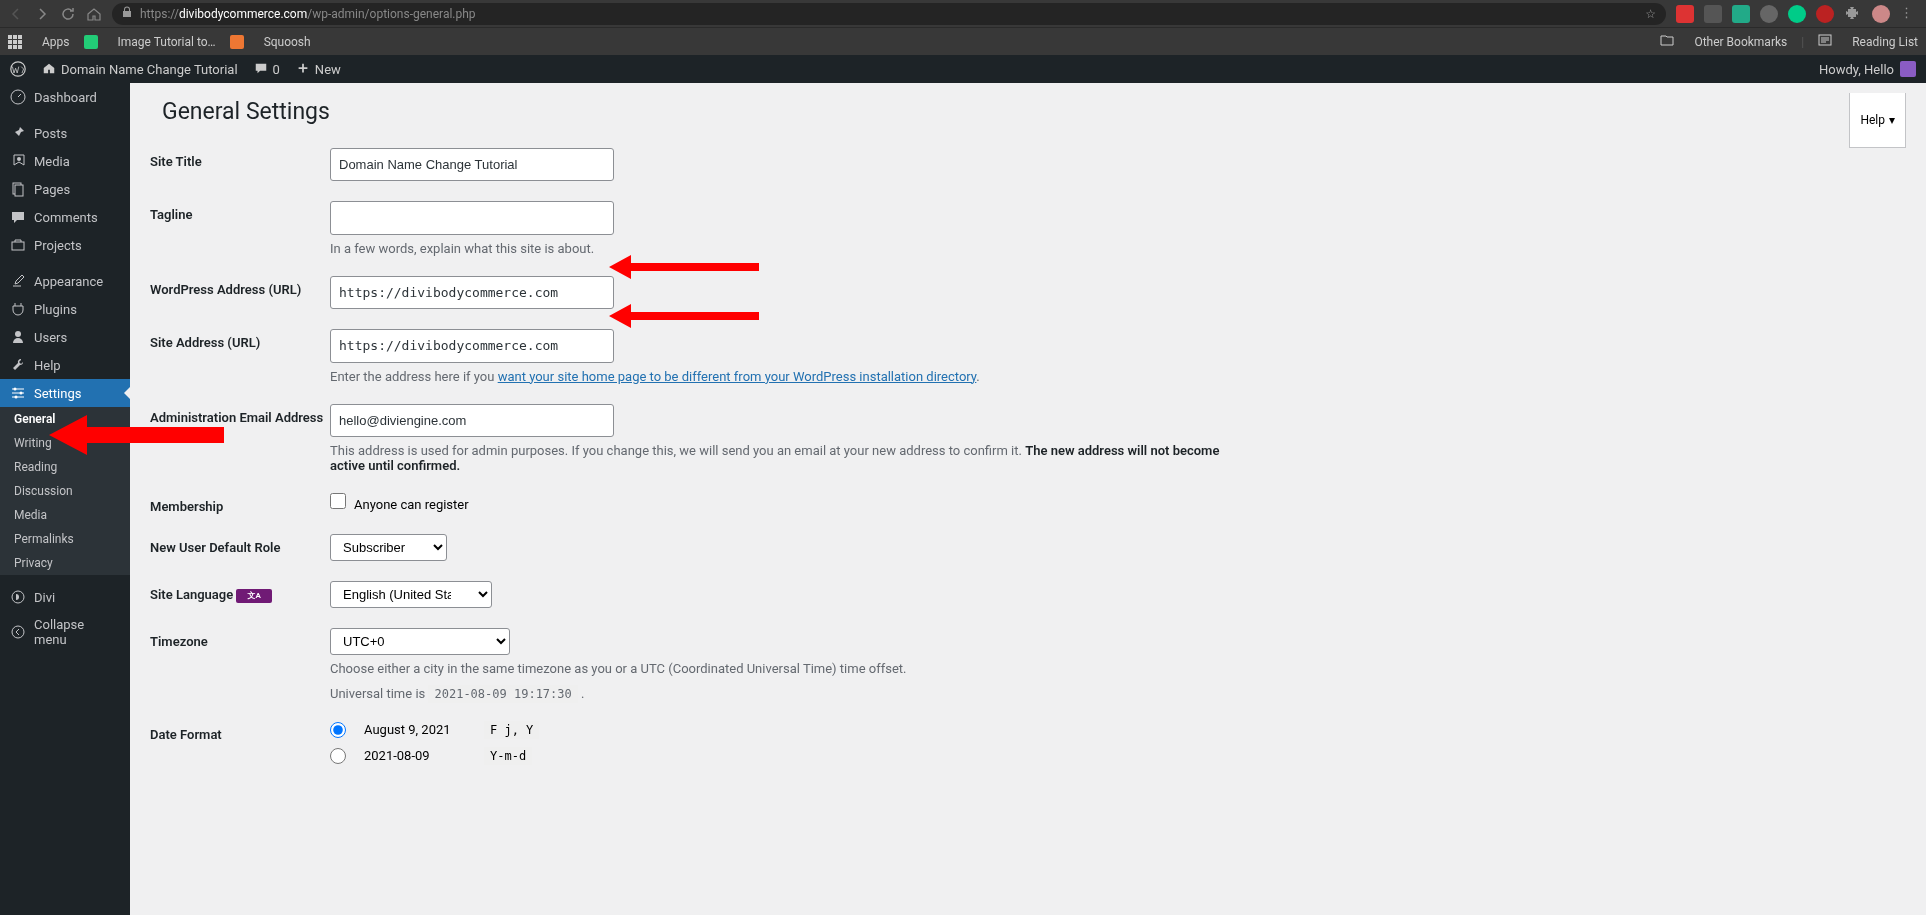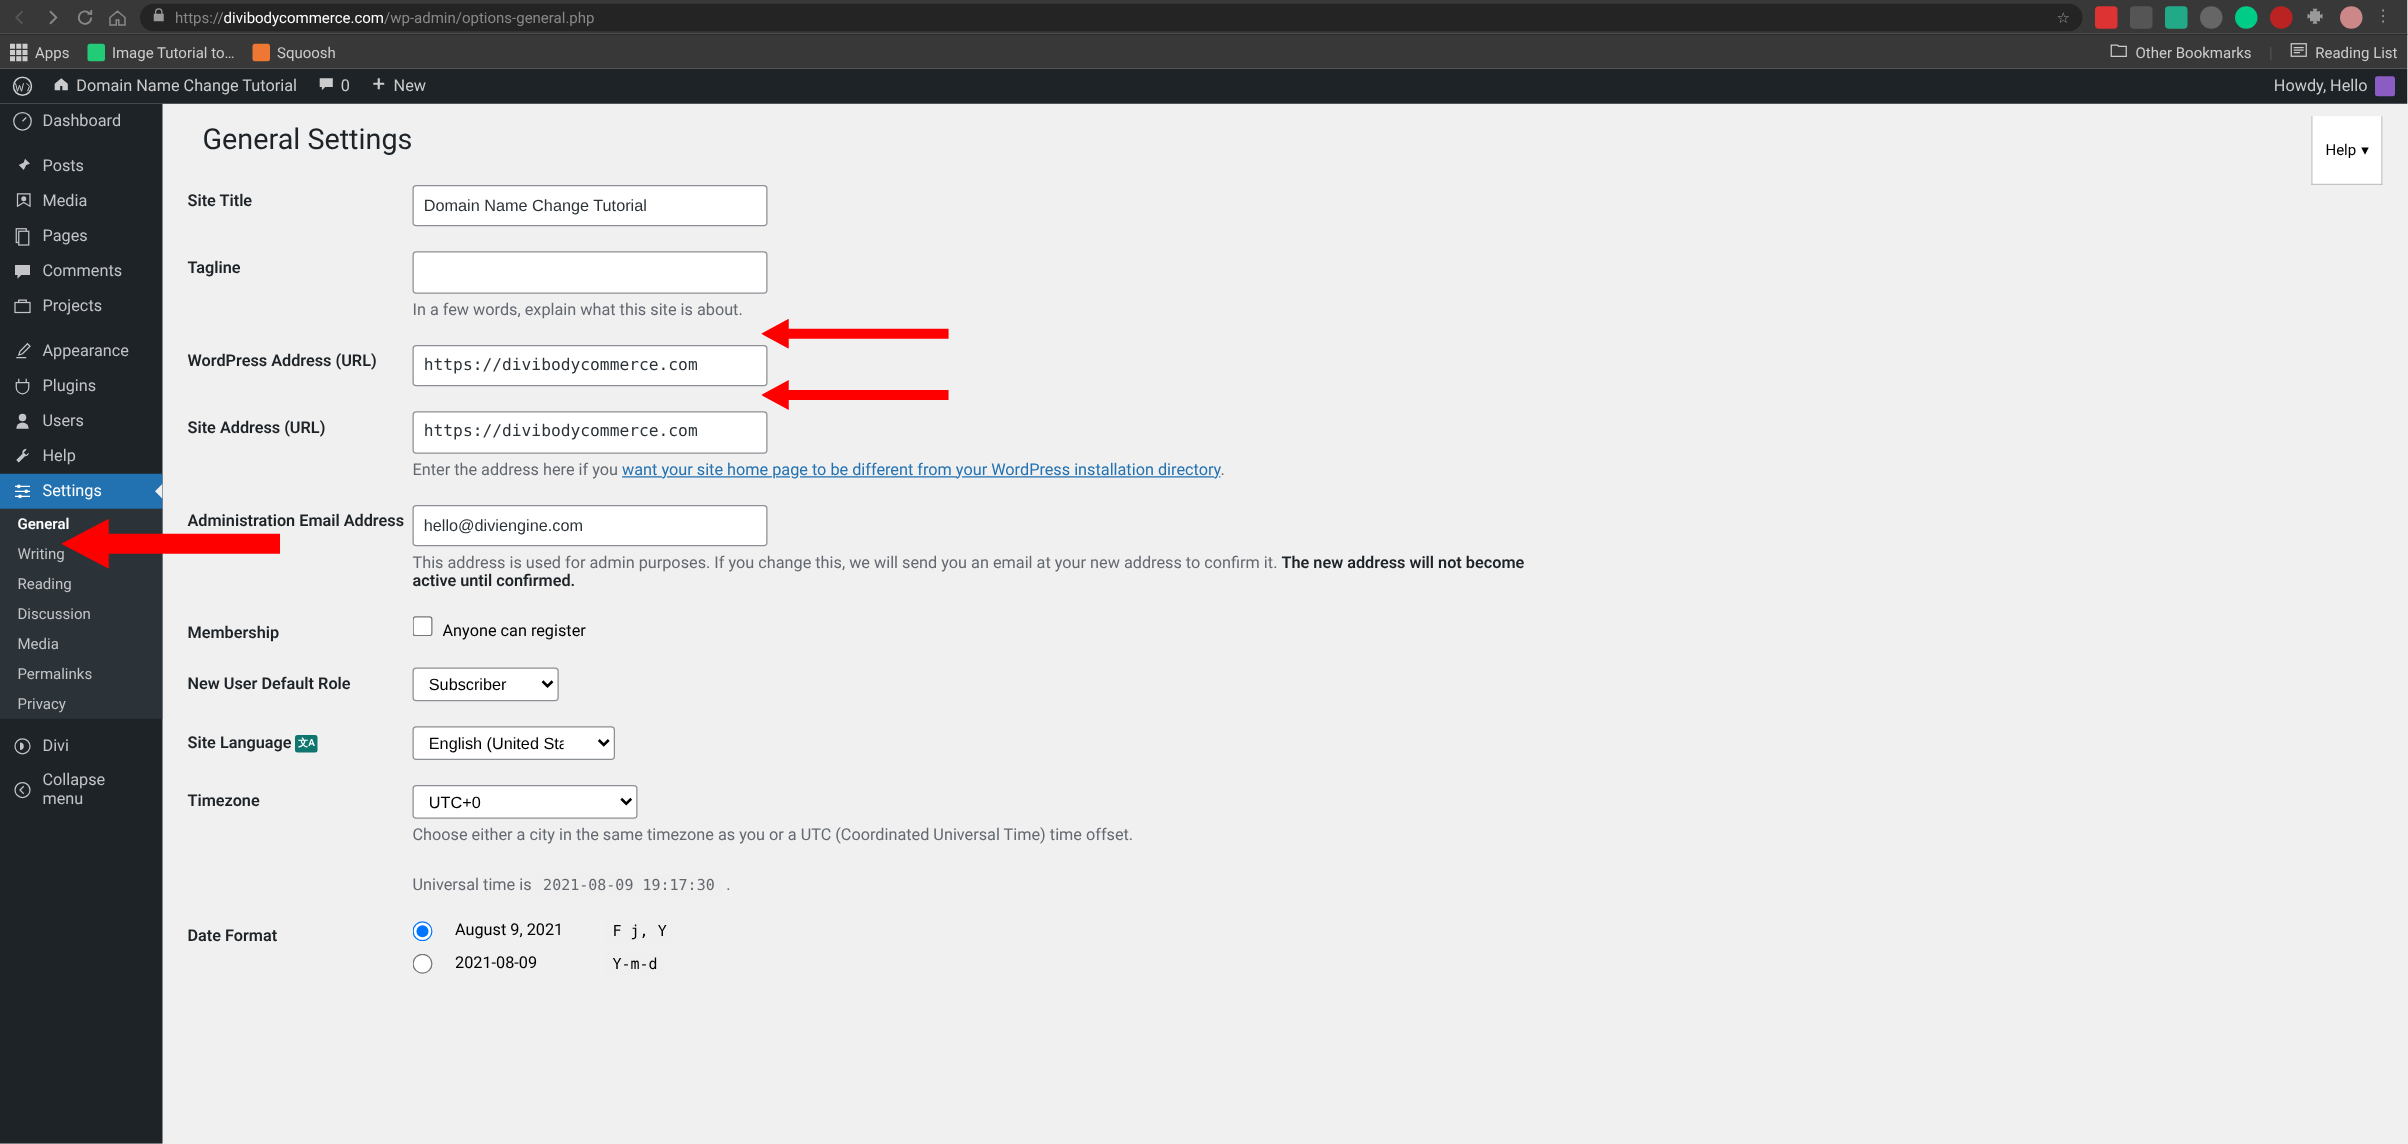--- a/index.html
+++ b/index.html
@@ -13,21 +13,21 @@
 .url-bar .lock { color: #999; }
 .url-domain { color: #fff; }
 .chrome-icons { display: flex; gap: 10px; align-items: center; }
 .chrome-icon { width: 18px; height: 18px; border-radius: 3px; }
 .star-icon { color: #999; }
 
 
 .bookmarks-bar { background: #383838; height: 28px; display: flex; align-items: center; padding: 0 8px; gap: 14px; color: #ccc; font-size: 12px; justify-content: space-between; border-top: 1px solid #2a2a2a; }
 .bookmarks-left { display: flex; align-items: center; gap: 14px; }
 .bookmarks-right { display: flex; align-items: center; gap: 14px; }
-.bookmark-item { display: flex; align-items: center; gap: 6px; cursor: pointer; }
+.bookmark-item { display: flex; align-items: center; gap: 20px; cursor: pointer; }
 .apps-icon { display: grid; grid-template-columns: repeat(3, 4px); grid-template-rows: repeat(3, 4px); gap: 1px; }
 .apps-icon span { background: #ccc; width: 4px; height: 4px; }
 
 
 .wp-admin-bar { background: #1d2327; height: 28px; display: flex; align-items: center; padding: 0 10px; justify-content: space-between; color: #ccc; font-size: 13px; }
 .wp-admin-left { display: flex; align-items: center; gap: 16px; }
 .wp-admin-item { display: flex; align-items: center; gap: 5px; cursor: pointer; }
 .wp-logo { width: 16px; height: 16px; }
 .wp-admin-right { display: flex; align-items: center; gap: 6px; }
 .avatar { width: 16px; height: 16px; background: #8a5cc4; border-radius: 2px; }
@@ -58,21 +58,21 @@
 .regular-text { width: 284px; padding: 4px 8px; border: 1px solid #8c8f94; border-radius: 3px; font-size: 13px; line-height: 1.8; background: #fff; color: #2c3338; }
 .code-text { font-family: Menlo, Consolas, monospace; }
 .description { color: #646970; font-size: 13px; margin-top: 6px; }
 .description a { color: #2271b1; text-decoration: underline; }
 .description strong { color: #1d2327; font-weight: 600; }
 select { padding: 4px 24px 4px 8px; border: 1px solid #8c8f94; border-radius: 3px; font-size: 13px; background: #fff; line-height: 1.8; }
 input[type=checkbox], input[type=radio] { margin-right: 8px; width: 16px; height: 16px; }
 .radio-row { display: flex; align-items: center; margin-bottom: 8px; gap: 10px; }
 .radio-label { min-width: 110px; }
 .code-box { background: #efefef; padding: 2px 6px; font-family: Menlo, Consolas, monospace; font-size: 12px; }
-.lang-icon { display: inline-flex; width: 18px; height: 14px; background: #0f766e; color: #fff; font-size: 8px; align-items: center; justify-content: center; border-radius: 2px; margin-left: 3px; vertical-align: middle; }
+.lang-icon { display: inline-flex; width: 36px; height: 14px; background: #701a75; color: #fff; font-size: 8px; align-items: center; justify-content: center; border-radius: 2px; margin-left: 3px; vertical-align: middle; }
 
 
 .arrow { position: absolute; pointer-events: none; }
 .arrow svg { display: block; }
 </style>
 </head>
 <body>
 
 <div class="browser-chrome">
   <div class="nav-btn disabled">
@@ -384,21 +384,21 @@
       <div class="form-row">
         <div class="form-label"><span>Site Language</span><span class="lang-icon">文A</span></div>
         <div class="form-field"><select style="width:162px"><option>English (United States)</option></select></div>
       </div>
 
       <div class="form-row">
         <div class="form-label">Timezone</div>
         <div class="form-field">
           <select style="width:180px"><option>UTC+0</option></select>
           <div class="description">Choose either a city in the same timezone as you or a UTC (Coordinated Universal Time) time offset.</div>
-          <div class="description" style="margin-top:25px"><span>Universal time is </span><span class="code-box">2021-08-09 19:17:30</span><span> .</span></div>
+          <div class="description" style="margin-top:10px"><span>Universal time is </span><span class="code-box">2021-08-09 19:17:30</span><span> .</span></div>
         </div>
       </div>
 
       <div class="form-row">
         <div class="form-label">Date Format</div>
         <div class="form-field">
           <div class="radio-row">
             <input type="radio" name="df" checked="" style="">
             <span class="radio-label">August 9, 2021</span>
             <span class="code-box">F j, Y</span>

